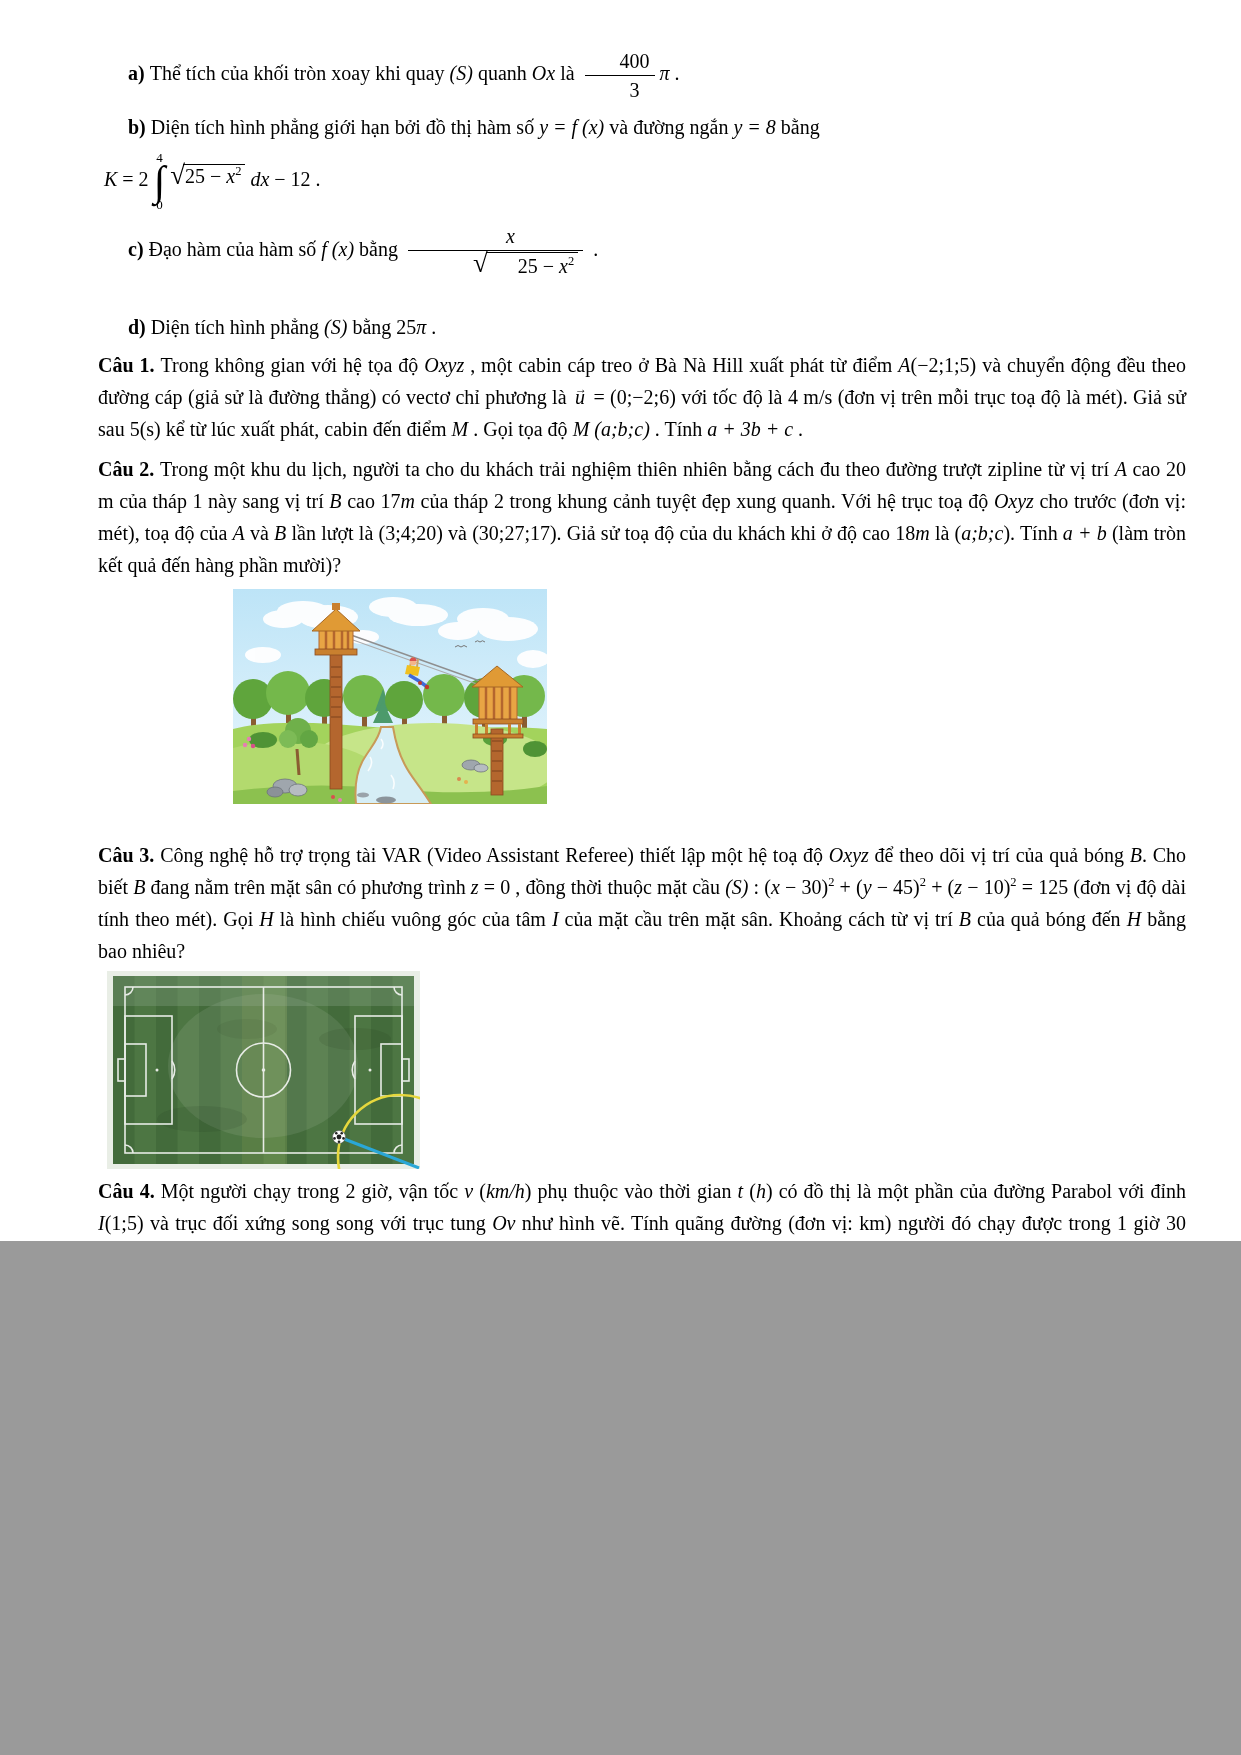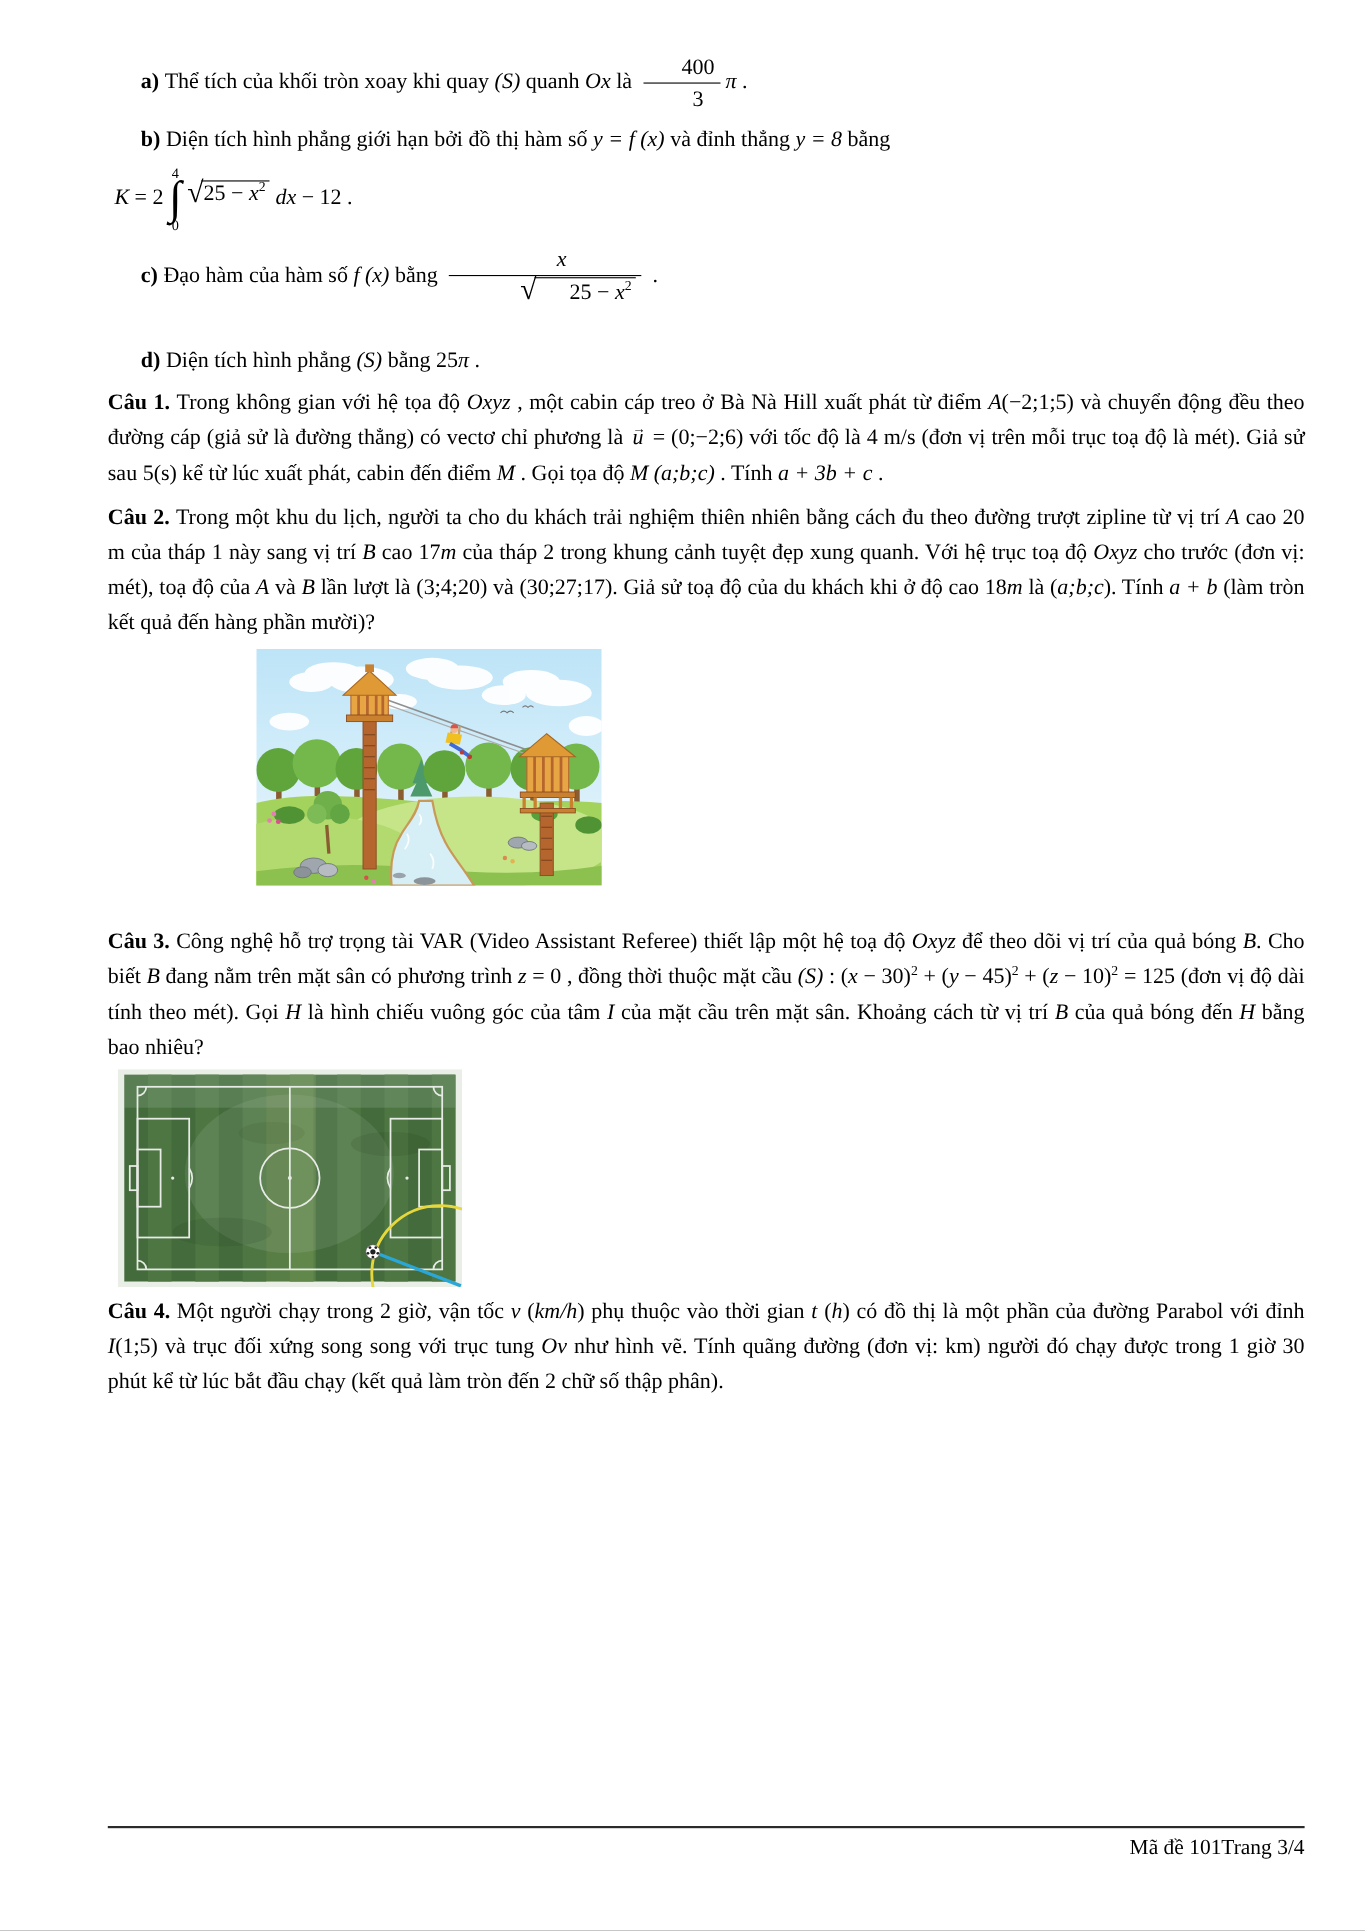--- a/index.html
+++ b/index.html
@@ -1,17 +1,17 @@
 <!DOCTYPE html>
 <html lang="vi" style="--text-color: #000000; --page-bg: #ffffff; --sky-blue: #bde4f7; --grass-green: #a3d35c; --tree-green: #63aa3f; --tower-orange: #e8a544; --tower-brown: #b4662e; --river-blue: #d6eef6; --field-green-dark: #436b3b; --field-green-light: #4d7643; --pitch-line-white: #e7ebe5; --circle-yellow: #e6d73d; --line-cyan: #2aa7d7;"><head>
 <meta charset="utf-8">
 <style>
   html,body{margin:0;padding:0;background:#9a9a9a;}
   .page{
-    width:1241px;height:1755px;position:relative;margin:0 auto;
+    width:1241px;height:1241px;position:relative;margin:0 auto;
     background:var(--page-bg,#fff);
     box-sizing:border-box;
     padding:48px 55px 0 98px;
     font-family:"Liberation Serif","DejaVu Serif",serif;
     font-size:20px;color:var(--text-color,#000);
     overflow:hidden;
   }
   .para{margin:0;line-height:32px;}
   .indent{text-indent:30px;}
   .just{text-align:justify;}
@@ -51,21 +51,21 @@
 </head>
 <body>
 
 <div class="page">
 
   <p class="para indent s-a"><span class="bseg">a) </span><span class="tseg">Thể tích của khối tròn xoay khi quay </span><span class="iseg">(S)</span><span class="tseg"> quanh </span><span class="iseg">Ox</span><span class="tseg"> là </span><span class="frac">
         <span class="fnum"><span class="tseg">400</span></span>
         <span class="fden"><span class="tseg">3</span></span>
       </span><span class="iseg">π</span><span class="tseg"> .</span></p>
 
-  <p class="para indent s-b"><span class="bseg">b) </span><span class="tseg">Diện tích hình phẳng giới hạn bởi đồ thị hàm số </span><span class="iseg">y = f (x)</span><span class="tseg"> và đỉnh thẳng </span><span class="iseg">y = 8</span><span class="tseg"> bằng</span></p>
+  <p class="para indent s-b"><span class="bseg">b) </span><span class="tseg">Diện tích hình phẳng giới hạn bởi đồ thị hàm số </span><span class="iseg">y = f (x)</span><span class="tseg"> và đường ngắn </span><span class="iseg">y = 8</span><span class="tseg"> bằng</span></p>
 
   <div class="formula"><span class="iseg">K</span><span class="tseg"> = 2</span><span class="intwrap">
         <span class="ilim">4</span>
         <span class="intg">∫</span>
         <span class="ilim">0</span>
       </span><span class="sqrt">
         <span class="rad">√</span>
         <span class="vinc"><span class="tseg">25 − </span><span class="iseg">x</span><sup>2</sup></span>
       </span><span class="tseg"> </span><span class="iseg">dx</span><span class="tseg"> − 12 .</span></div>
 

